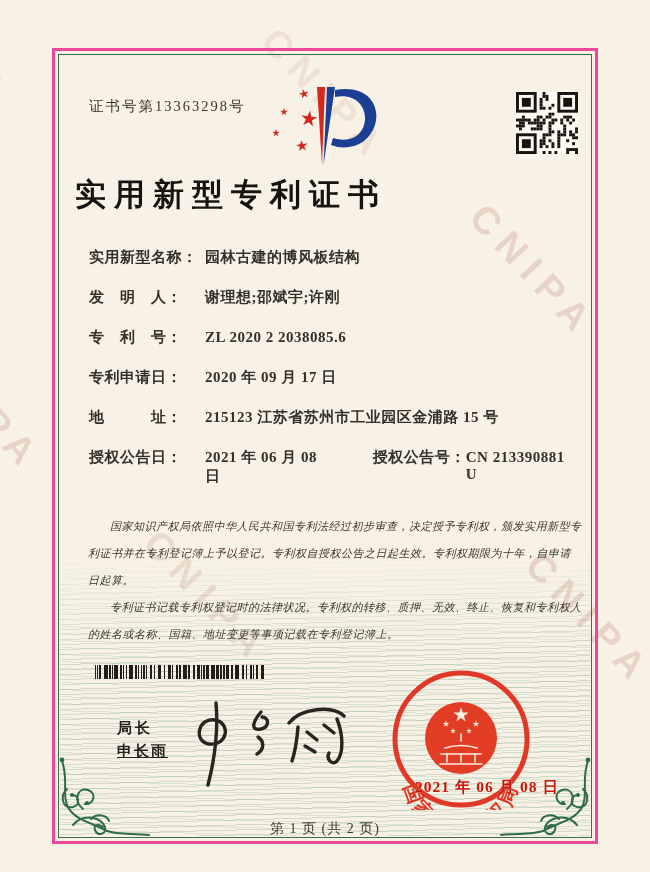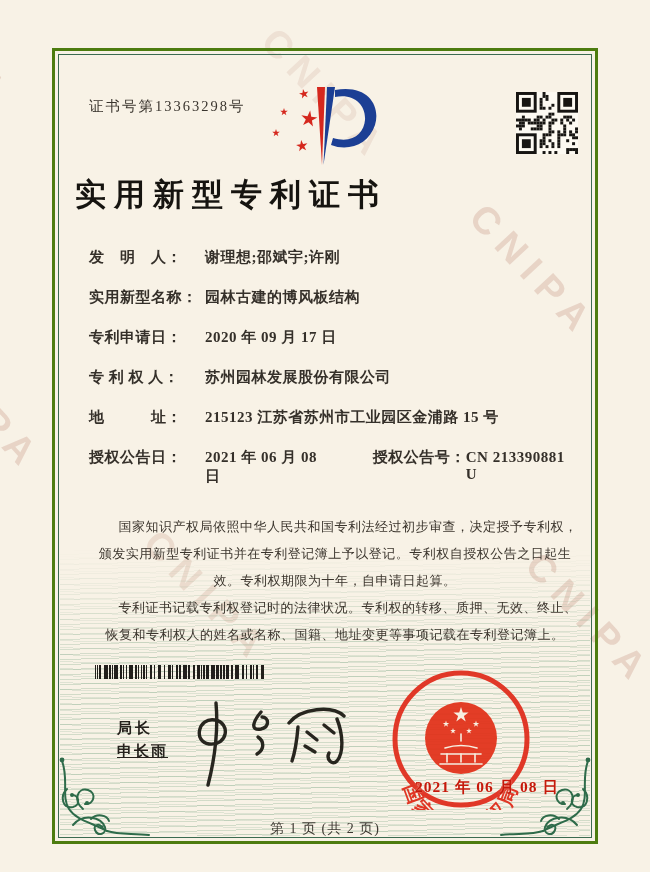--- a/index.html
+++ b/index.html
@@ -12,21 +12,21 @@
       transform:rotate(47deg);transform-origin:left top;white-space:nowrap;z-index:0;}
   .wm1{left:-92px;top:-34px;}
   .wm2{left:284px;top:20px;color:rgba(206,164,148,0.22);}
   .wm3{left:492px;top:196px;}
   .wm4{left:-62px;top:330px;}
   .wm5{left:166px;top:522px;color:rgba(206,164,148,0.30);}
   .wm6{left:548px;top:544px;}
 
   
   .frame{position:absolute;left:52px;top:48px;width:546px;height:796px;
-         border:3px solid #4d7c0f;box-sizing:border-box;z-index:1;}
+         border:3px solid #ec4899;box-sizing:border-box;z-index:1;}
   .innerline{position:absolute;inset:3px;border:1px solid #3c6b51;pointer-events:none;z-index:1;}
 
   
   .guilloche{position:absolute;left:5px;right:5px;bottom:5px;top:498px;z-index:0;
     background:
       repeating-linear-gradient(178.5deg, rgba(122,166,133,0.30) 0 1px, transparent 1px 5px),
       repeating-linear-gradient(181.5deg, rgba(122,166,133,0.20) 0 1px, transparent 1px 7px);
     -webkit-mask-image:linear-gradient(180deg,transparent 0,#000 110px);
     mask-image:linear-gradient(180deg,transparent 0,#000 110px);}
 
@@ -42,21 +42,21 @@
   .title{position:absolute;left:0;top:123px;width:100%;text-align:left;
          font-size:31px;font-weight:bold;letter-spacing:8px;color:#161410;z-index:3;margin-left:20px;}
 
   .fields{position:absolute;left:34px;top:197px;width:486px;z-index:3;}
   .row{display:flex;align-items:baseline;height:40px;font-size:15px;color:#35302a;font-weight:600;}
   .lbl{flex:none;width:116px;letter-spacing:0.5px;}
   .val{letter-spacing:0.5px;}
   .lbl2{margin-left:42px;width:auto;flex:none;}
 
   .paras{position:absolute;left:33px;top:462px;width:494px;z-index:3;
-         font-size:13px;line-height:27px;color:#3b352d;text-align:center;}
+         font-size:11px;line-height:27px;color:#3b352d;font-style:italic;}
   .paras p{margin:0;text-indent:2em;letter-spacing:0.5px;}
 
   .barcode{position:absolute;left:40px;top:614px;z-index:3;}
 
   .signer-title{position:absolute;left:62px;top:652px;z-index:3;
     font-family:"Liberation Sans","DejaVu Sans",sans-serif;font-size:15px;font-weight:600;
     letter-spacing:3px;color:#26221d;margin-top:16px;}
   .signer-name{position:absolute;left:62px;top:691px;z-index:3;
     font-family:"Liberation Sans","DejaVu Sans",sans-serif;font-size:15px;font-weight:600;
     letter-spacing:2px;color:#26221d;text-decoration:underline;}
@@ -250,34 +250,34 @@
         <rect x="48" y="6" width="9" height="9" fill="#171512"></rect>
         <rect x="0" y="42" width="21" height="21" fill="#171512"></rect>
         <rect x="3" y="45" width="15" height="15" fill="#fdfaf2"></rect>
         <rect x="6" y="48" width="9" height="9" fill="#171512"></rect>
       </svg>
 
     <div class="title">实用新型专利证书</div>
 
     <div class="fields">
       <div class="row">
+        <span class="lbl">实用新型名称：</span>
+        <span class="val">园林古建的博风板结构</span>
+      </div>
+      <div class="row">
         <span class="lbl">发　明　人：</span>
         <span class="val">谢理想;邵斌宇;许刚</span>
       </div>
       <div class="row">
-        <span class="lbl">实用新型名称：</span>
-        <span class="val">园林古建的博风板结构</span>
+        <span class="lbl">专　利　号：</span>
+        <span class="val">ZL 2020 2 2038085.6</span>
       </div>
       <div class="row">
         <span class="lbl">专利申请日：</span>
         <span class="val">2020 年 09 月 17 日</span>
-      </div>
-      <div class="row">
-        <span class="lbl">专 利 权 人：</span>
-        <span class="val">苏州园林发展股份有限公司</span>
       </div>
       <div class="row">
         <span class="lbl">地　　　址：</span>
         <span class="val">215123 江苏省苏州市工业园区金浦路 15 号</span>
       </div>
       <div class="row">
         <span class="lbl">授权公告日：</span>
         <span class="val">2021 年 06 月 08 日</span>
         <span class="lbl lbl2">授权公告号：</span>
         <span class="val">CN 213390881 U</span>

